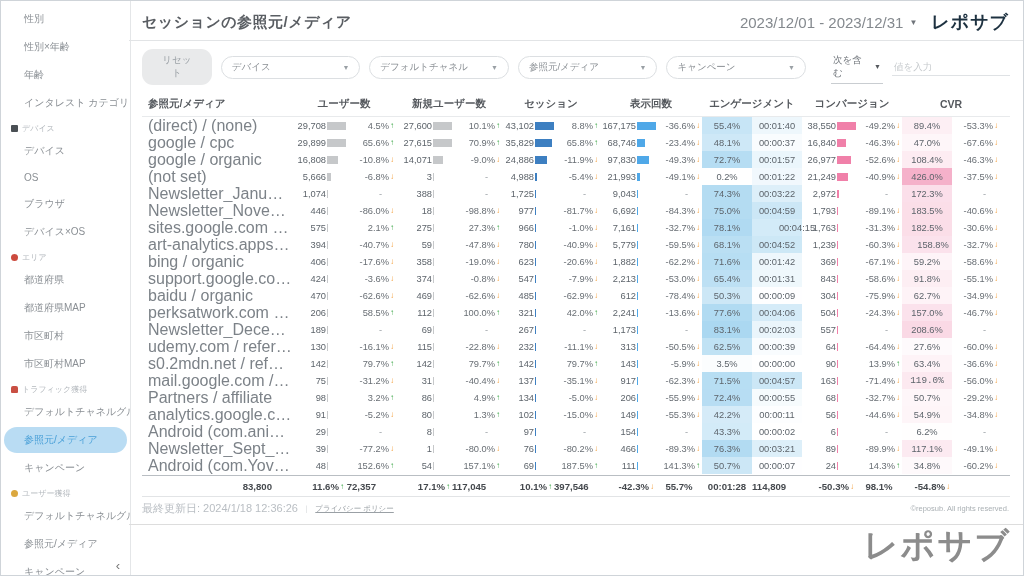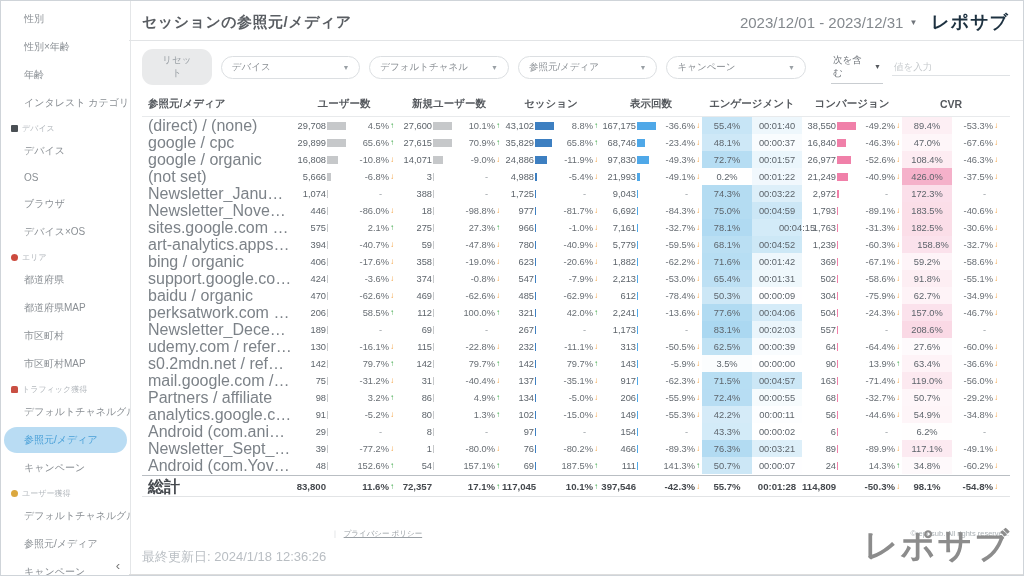--- a/index.html
+++ b/index.html
@@ -59,21 +59,21 @@
   .delta .arr { font-size:8px; margin-left:1px; }
   .arr.up { color:#43a94e; } .arr.dn2 { color:#f29c38; }
   .dash { color:#9aa0a5; padding-right:12px; }
   .shade { justify-content:center; }
   .total { border-top:1px solid #b9bec3; border-bottom:1px solid #e2e4e6; height:22px;
     font-weight:bold; margin-top:1px; }
   .total .cell { font-size:9.6px; color:#45494e; }
   .total .rlabel { font-weight:bold; color:#45494e; line-height:22px; }
 
   .tfoot { display:flex; align-items:center; padding:4px 14px 8px 13px; }
-  .lu { font-size:13px; color:#b9bec3;margin-top:47px; }
+  .lu { font-size:11px; color:#b9bec3; }
   .sep { font-size:7.5px; color:#ccd0d3; margin:0 5px; }
   .priv { font-size:7.5px; color:#9aa0a5; text-decoration:underline; cursor:pointer; }
   .copy { margin-left:auto; font-size:7.5px; color:#aab0b4; }
 
   .logo-bottom { position:absolute; right:12px; bottom:8px; font-size:34px; font-weight:bold;
     color:#8c8c8c; letter-spacing:2px; }
 </style>
 </head>
 <body>
 
@@ -735,21 +735,21 @@
                 <span class="bar" style="width: 1px; background: rgb(79, 168, 232);"></span>
               </span>
             </div>
             <div class="cell delta">
               <span>-53.0%</span>
               <span class="arr dn2">↓</span>
             </div>
             <div class="cell shade" style="background: rgba(72, 170, 224, 0.36);">65.4%</div>
             <div class="cell shade" style="background: rgba(72, 170, 224, 0.086);">00:01:31</div>
             <div class="cell">
-              <span class="vnum">502</span>
+              <span class="vnum">843</span>
               <span class="barw">
                 <span class="bar" style="width: 1px; background: rgb(240, 128, 169);"></span>
               </span>
             </div>
             <div class="cell delta">
               <span>-58.6%</span>
               <span class="arr dn2">↓</span>
             </div>
             <div class="cell shade" style="background: rgba(236, 100, 150, 0.11);">91.8%</div>
             <div class="cell delta">
@@ -1098,21 +1098,21 @@
             <div class="cell">
               <span class="vnum">163</span>
               <span class="barw">
                 <span class="bar" style="width: 1px; background: rgb(240, 128, 169);"></span>
               </span>
             </div>
             <div class="cell delta">
               <span>-71.4%</span>
               <span class="arr dn2">↓</span>
             </div>
-            <div class="cell shade" style="background: rgba(236, 100, 150, 0.14);">119.0%</div>
+            <div class="cell shade" style="background: rgba(236, 100, 150, 0.14); font-family: Liberation Mono, monospace;">119.0%</div>
             <div class="cell delta">
               <span>-56.0%</span>
               <span class="arr dn2">↓</span>
             </div>
           </div>
           <div class="trow">
             <span class="rlabel">Partners / affiliate</span>
             <div class="cell">
               <span class="vnum">98</span>
               <span class="barw">
@@ -1399,21 +1399,20 @@
               <span>14.3%</span>
               <span class="arr up">↑</span>
             </div>
             <div class="cell shade" style="background: rgba(236, 100, 150, 0.04);">34.8%</div>
             <div class="cell delta">
               <span>-60.2%</span>
               <span class="arr dn2">↓</span>
             </div>
           </div>
           <div class="trow total">
-            <span class="rlabel">総計</span>
             <div class="cell">
               <span class="vnum">83,800</span>
               <span class="barw"></span>
             </div>
             <div class="cell delta">
               <span>11.6%</span>
               <span class="arr up">↑</span>
             </div>
             <div class="cell">
               <span class="vnum">72,357</span>

